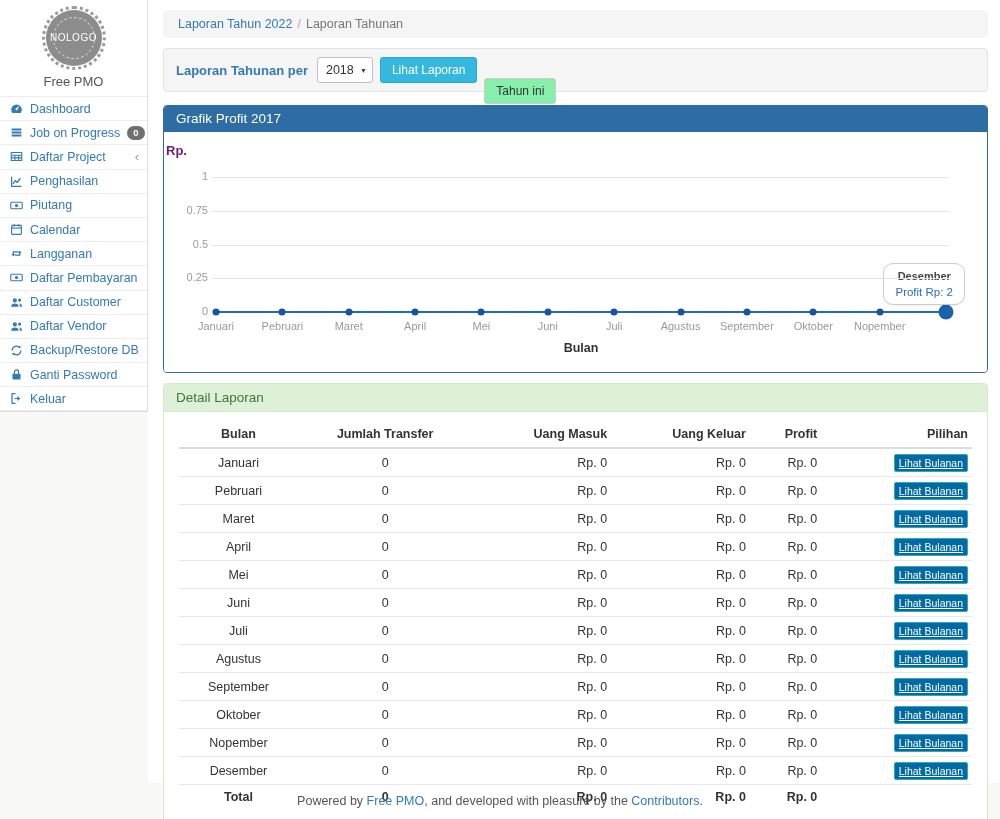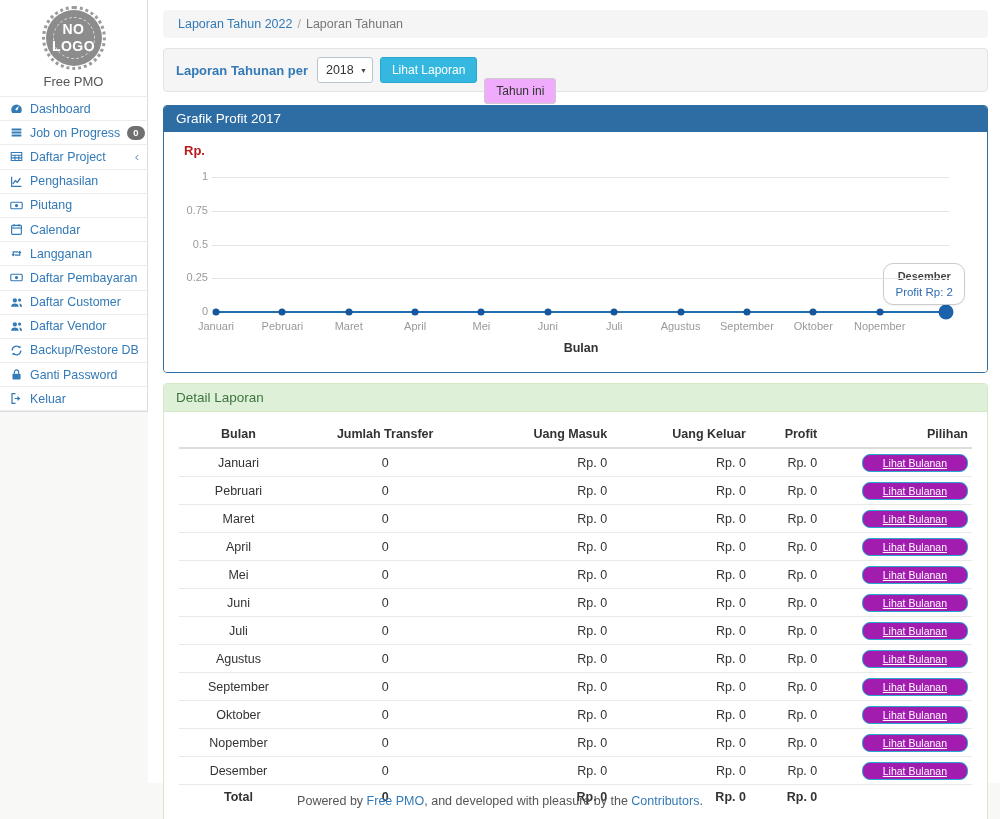--- a/index.html
+++ b/index.html
@@ -16,22 +16,22 @@
   .sidebar-col { width:148px; flex:0 0 148px; }
   .sidebar-card { background:#fff; border-right:1px solid #ddd; border-bottom:1px solid #ddd; }
   .logo-area { padding:8px 0 7px; text-align:center; border-bottom:1px solid #ececec; }
   .logo-circle {
     width:56px; height:56px; margin:2px auto 0; background:#8c8c8c; border-radius:50%;
     outline:3px dotted #9a9a9a; outline-offset:1px;
     display:flex; align-items:center; justify-content:center;
   }
   .logo-inner {
     width:42px; height:42px; border:1px dashed #d8d8d8; border-radius:50%;
-    display:flex; flex-direction:column; align-items:center; justify-content:center;
-    color:#fff; font-size:14px; font-weight:bold; letter-spacing:.5px; line-height:1.25;
+    display:flex; flex-direction:row; align-items:center; justify-content:center;
+    color:#fff; font-size:10px; font-weight:normal; letter-spacing:.5px; line-height:1.25;
   }
   .brand { margin-top:8px; font-size:13px; color:#555; }
   .nav-item {
     display:flex; align-items:center; gap:7px; height:24.2px; padding:0 8px 0 10px;
     border-bottom:1px solid #ececec; color:#337ab7; font-size:12.4px; text-decoration:none;
     white-space:nowrap;
   }
   .nav-icon { width:13px; height:13px; flex:0 0 13px; display:inline-flex; }
   .nav-icon svg { width:13px; height:13px; fill:#337ab7; }
   .nav-badge {
@@ -57,27 +57,27 @@
   .toolbar-label { color:#337ab7; font-weight:bold; font-size:13px; margin-right:2px; }
   .year-select {
     width:56px; height:26px; background:#fff; border:1px solid #b9c4cc; border-radius:3px;
     display:flex; align-items:center; justify-content:space-between; padding:0 5px 0 8px;
     font-size:12.5px; color:#333; cursor:default;
   }
   .caret { font-size:7px; color:#444; }
   .btn { display:inline-flex; align-items:center; justify-content:center; border-radius:3px;
     font-size:12px; height:26px; padding:0 11px; cursor:default; }
   .btn-info { background:#35b8e0; border:1px solid #2aa7cf; color:#fff; }
-  .btn-default { background:#f0abfc; border:1px solid #ccc; color:#333;margin-top:41px; }
+  .btn-default { background:#86efac; border:1px solid #ccc; color:#333;margin-top:41px; }
 
   
   .chart-panel { border:1px solid #2e6da4; border-radius:4px; margin-bottom:10px; overflow:hidden; }
   .chart-heading { background:#2e6da4; color:#fff; font-size:13.5px; padding:5px 12px; height:26px; }
   .chart-body { position:relative; height:240px; background:#fff; }
-  .y-axis-title { position:absolute; left:20px; top:11px; font-weight:bold; font-size:13px; color:#b91c1c; }
+  .y-axis-title { position:absolute; left:2px; top:11px; font-weight:bold; font-size:13px; color:#701a75; }
   .gridline { position:absolute; left:48px; right:38px; height:1px; background:#e4e4e4; }
   .tick-label { position:absolute; left:0; width:44px; text-align:right; font-size:11px; color:#9b9b9b; }
   .data-line { position:absolute; left:52px; right:41px; top:179px; height:2px; background:#1f6db2; }
   .chart-point {
     position:absolute; top:50%; width:7px; height:7px; border-radius:50%;
     background:#15569c; transform:translate(-50%,-50%);
   }
   .chart-point.big { width:15px; height:15px; background:#1b62ab; }
   .x-labels { position:absolute; left:52px; right:41px; top:188px; height:14px; }
   .x-label { position:absolute; transform:translateX(-50%); font-size:11px; color:#999; white-space:nowrap; }
@@ -99,22 +99,22 @@
   table.report th { font-weight:bold; padding:6px 4px; border-bottom:2px solid #ddd; }
   table.report td { padding:4.5px 4px; border-bottom:1px solid #e9e9e9; }
   table.report tr.total-row td { border-bottom:none; font-weight:bold; }
   .col-bulan   { width:15%;  text-align:center; }
   .col-transfer{ width:22%;  text-align:center; }
   .col-masuk   { width:17.5%; text-align:right; }
   .col-keluar  { width:17.5%; text-align:right; }
   .col-profit  { width:9%;   text-align:right; }
   .col-pilihan { width:19%;  text-align:right; }
   .btn-xs {
-    display:inline-block; background:#a21caf; border:1px solid #2aa7cf; color:#fff;
-    font-size:10.5px; border-radius:8px; padding:2px 20px; cursor:default;
+    display:inline-block; background:#0369a1; border:1px solid #2aa7cf; color:#fff;
+    font-size:10.5px; border-radius:2px; padding:2px 4px; cursor:default;
   }
 
   
   .footer { height:36px; display:flex; align-items:center; justify-content:center;
     font-size:12.5px; color:#555; }
   .footer a { color:#337ab7; text-decoration:none; }
 </style>
 </head>
 <body>
 

